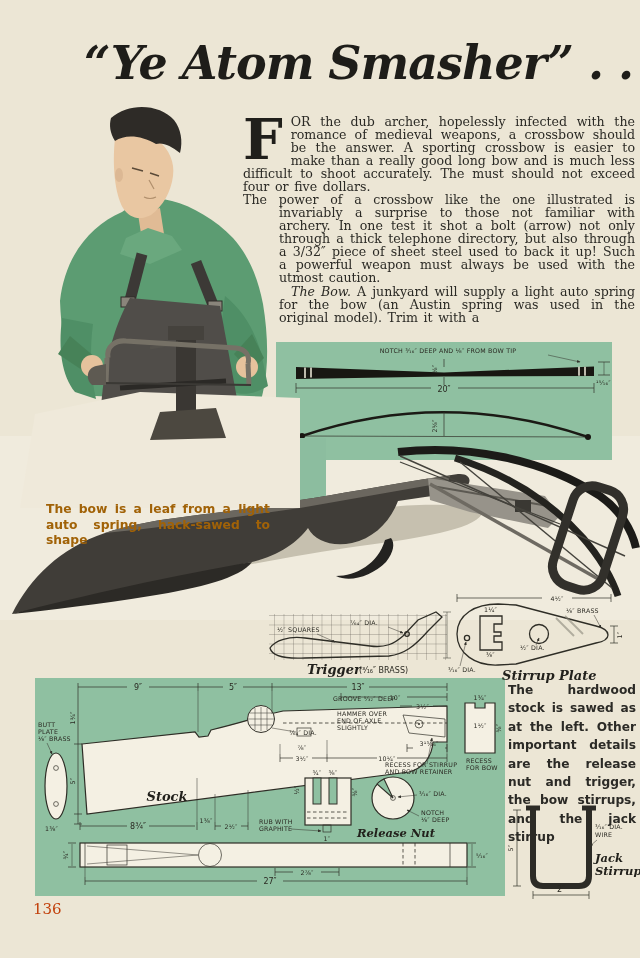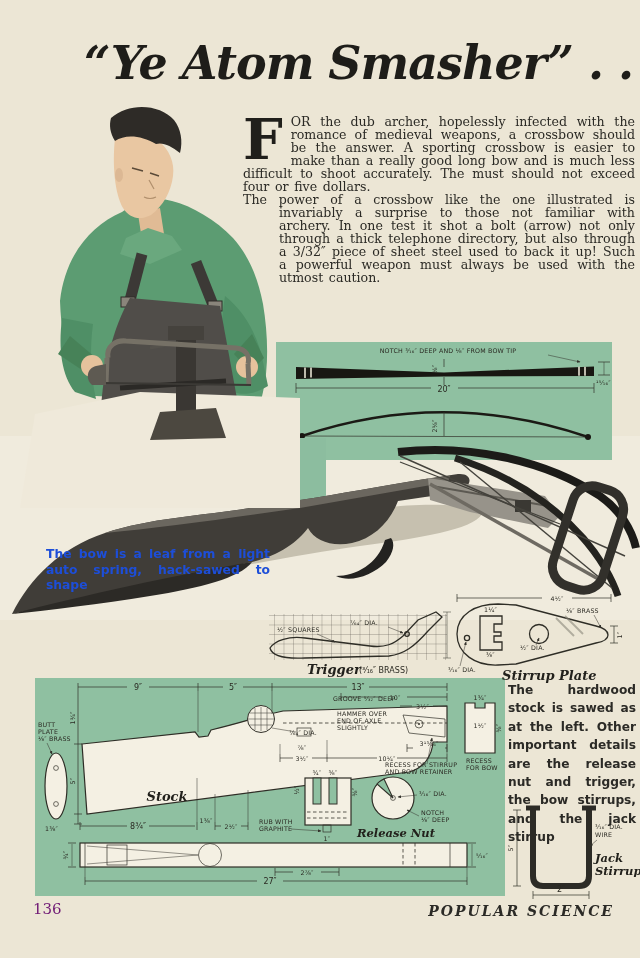--- a/index.html
+++ b/index.html
@@ -9,24 +9,24 @@
   .title{position:absolute;left:84px;top:36px;width:552px;white-space:nowrap;
          font:italic 700 46px "DejaVu Serif",serif;color:#1e1d19;letter-spacing:-1px;z-index:5;}
   .article{position:absolute;left:243px;top:116px;width:392px;height:238px;overflow:hidden;
            font-size:12.6px;line-height:12.9px;text-align:justify;color:#2b2a25;word-spacing:1.6px;z-index:5;}
   .article p{margin:0 0 1px 0;}
   .dropcap{float:left;font:700 56px/45px "DejaVu Serif",serif;margin:1px 8px 0 0;color:#201f1b;}
   .p2{padding-left:36px;text-indent:-36px;}
   .p3{padding-left:36px;text-indent:12px;}
   .lead-italic{font-style:italic;}
   .photo-caption{position:absolute;left:46px;top:502px;width:224px;z-index:6;
-           font:700 12.3px/15.5px "DejaVu Sans",sans-serif;color:#1d4ed8;text-align:justify;margin-top:45px;}
+           font:700 12.3px/15.5px "DejaVu Sans",sans-serif;color:#a16207;text-align:justify;}
   .side-note{position:absolute;left:508px;top:681px;width:128px;
            font:700 12.2px/18.4px "DejaVu Sans",sans-serif;color:#2b2a26;text-align:justify;}
-  .footer-num{position:absolute;left:33px;top:900px;font:400 15px "DejaVu Serif",serif;color:#701a75;}
+  .footer-num{position:absolute;left:33px;top:900px;font:400 15px "DejaVu Serif",serif;color:#c2410c;}
   .footer-mag{position:absolute;right:26px;top:903px;font:italic 700 14px "DejaVu Serif",serif;
            letter-spacing:2px;color:#2b2a26;}
   svg{position:absolute;overflow:visible;}
   svg text{font-family:"DejaVu Sans",sans-serif;fill:#2a2922;}
   .d{font-size:6.3px;letter-spacing:.2px;}
   .d2{font-size:8px;}
   .script{font:italic 700 11.5px "DejaVu Serif",serif;fill:#22211c;}
   .script-lg{font:italic 700 13px "DejaVu Serif",serif;fill:#22211c;}
   .ln{stroke:#32312a;stroke-width:.7;fill:none;}
   .lt{stroke:#32312a;stroke-width:.5;fill:none;}
@@ -39,20 +39,21 @@
 
 <div class="page">
 
   <div class="photo-bg"></div>
 
   <div class="title">“Ye Atom Smasher” . . .</div>
 
   <div class="article">
     <p><span class="dropcap">F</span><span>OR the dub archer, hopelessly infected with the romance of medieval weapons, a crossbow should be the answer. A sporting crossbow is easier to make than a really good long bow and is much less difficult to shoot accurately. The must should not exceed four or five dollars.</span></p>
     <p class="p2">The power of a crossbow like the one illustrated is invariably a surprise to those not familiar with archery. In one test it shot a bolt (arrow) not only through a thick telephone directory, but also through a 3/32″ piece of sheet steel used to back it up! Such a powerful weapon must always be used with the utmost caution.</p>
+    <p class="p3"><span class="lead-italic">The Bow.</span><span> A junkyard will supply a light auto spring for the bow (an Austin spring was used in the original model). Trim it with a</span></p>
   </div>
 
   <svg style="left:276px;top:342px;z-index:1" width="352" height="118" viewBox="0 0 352 118">
     <defs>
       <marker id="ar" markerWidth="7" markerHeight="6" refX="6" refY="3" orient="auto">
         <path d="M0,0 L7,3 L0,6 Z" fill="#32312a"></path>
       </marker>
     </defs>
     <rect x="0" y="0" width="336" height="118" fill="#8fc0a1"></rect>
     <text class="d" x="172" y="11" text-anchor="middle">NOTCH ³⁄₁₆″ DEEP AND ⅛″ FROM BOW TIP</text>
@@ -369,15 +370,14 @@
       <text class="d2" x="56" y="94" text-anchor="middle">2″</text>
     </g>
     <text class="d" x="90" y="31">³⁄₁₆″ DIA.</text>
     <text class="d" x="90" y="39">WIRE</text>
     <line x1="92" y1="42" x2="85" y2="48" class="lt" marker-end="url(#ar)"></line>
     <text class="script" x="90" y="64">Jack</text>
     <text class="script" x="90" y="77">Stirrup</text>
   </svg>
 
   <div class="footer-num">136</div>
-  <div class="footer-mag">POPULAR SCIENCE</div>
 
 </div>
 
 </body></html>

